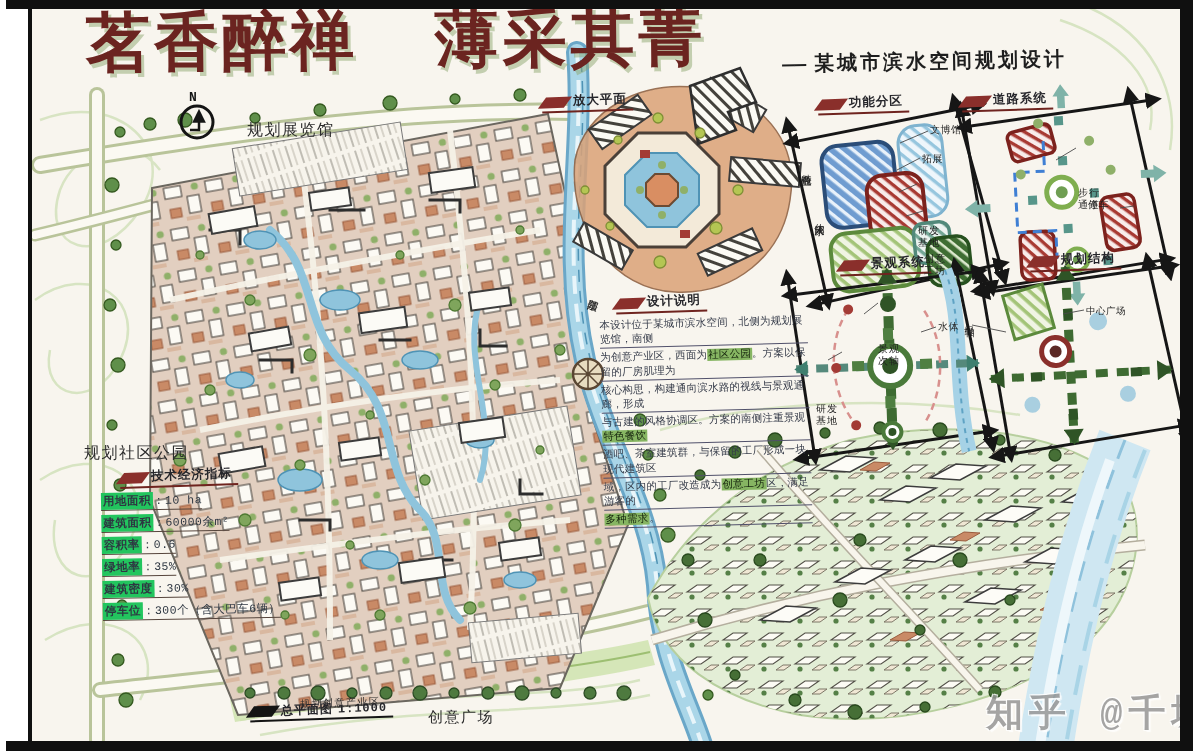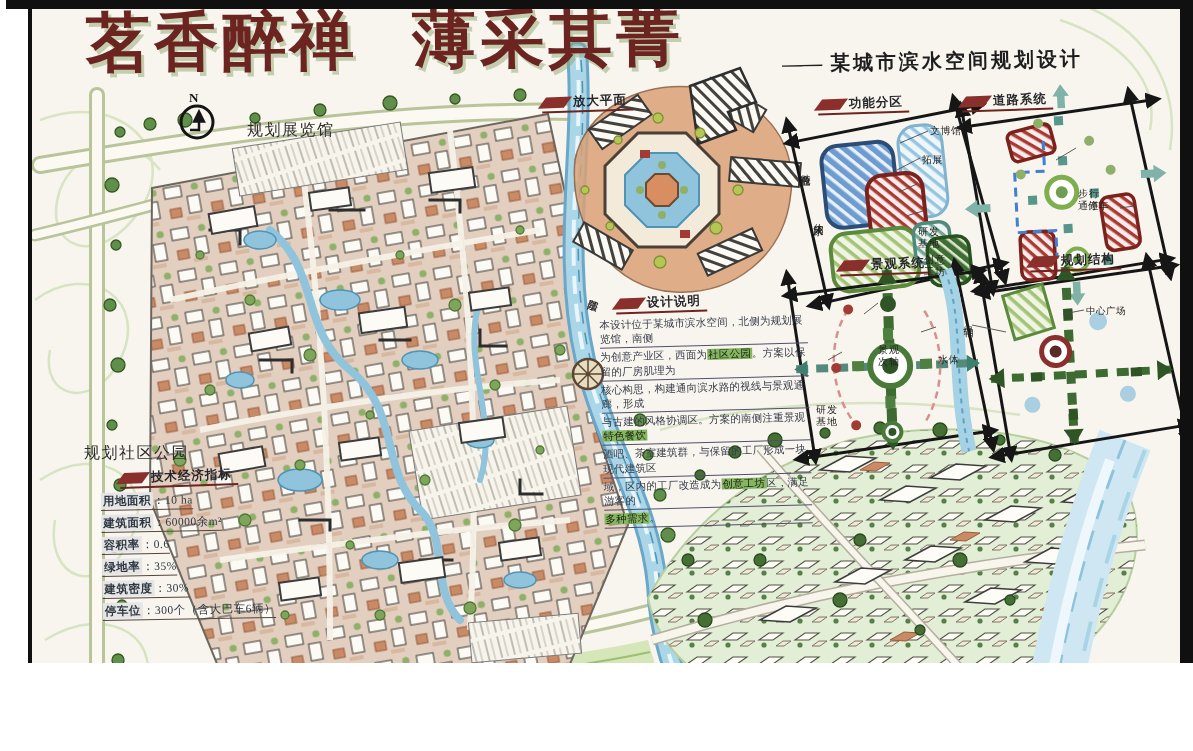--- a/index.html
+++ b/index.html
@@ -1,17 +1,17 @@
 <!DOCTYPE html>
 <html><head>
 <meta charset="utf-8">
 <style>
   html,body{margin:0;padding:0;background:#ffffff;}
-  .page{position:relative;width:1193px;height:663px;background:#ffffff;overflow:hidden;
-        font-family:Liberation Serif, serif;}
+  .page{position:relative;width:1193px;height:751px;background:#ffffff;overflow:hidden;
+        font-family:Liberation Mono, monospace;}
   .sheet-bg{position:absolute;left:32px;top:9px;width:1148px;height:732px;background:#f8f5ee;}
   .bar{position:absolute;background:#101010;}
   .bar-top{left:6px;top:0;width:1187px;height:9px;}
   .bar-bottom{left:6px;top:741px;width:1187px;height:10px;}
   .bar-right{left:1180px;top:0;width:13px;height:751px;}
   .bar-left{left:28px;top:7px;width:4px;height:736px;}
   svg.art{position:absolute;left:0;top:0;}
 
   .cal-title{position:absolute;left:86px;top:-4px;width:720px;font-size:64px;font-weight:bold;
     color:#6b2420;letter-spacing:4px;word-spacing:34px;white-space:nowrap;
@@ -33,21 +33,21 @@
   .anno.w2{width:24px;letter-spacing:1px;margin-top:48px;}
 
   .notes{position:absolute;left:602px;top:316px;width:208px;transform:rotate(-1.5deg);}
   .note-line{font-size:10.5px;color:#353b49;border-bottom:1px solid #50506a;
     padding-bottom:1px;margin-bottom:2px;line-height:1.35;letter-spacing:.2px;}
   .note-line mark{background:#86b562;color:#15230d;padding:0 1px;}
 
   .indicators{position:absolute;left:102px;top:492px;width:220px;transform:rotate(-1deg);}
   .ind-row{font-size:11.5px;color:#2e3742;border-bottom:1.5px solid #56453c;
     margin-bottom:5px;padding-bottom:1px;width:max-content;max-width:218px;letter-spacing:.5px;}
-  .ind-name{background:#e5e5e5;padding:2px 2px;font-weight:bold;}
+  .ind-name{background:#22c55e;padding:2px 2px;font-weight:bold;}
 
   .sheet-label{left:250px;top:704px;}
   .sheet-label .tx{font-size:12px;}
   .north-n{position:absolute;left:189px;top:90px;font-size:13px;font-weight:bold;color:#141414;}
   .watermark{position:absolute;left:986px;top:688px;font-size:37px;font-weight:bold;color:#979797;
     letter-spacing:6px;opacity:.85;white-space:nowrap;
     text-shadow:-1px -1px 0 #fff,1px -1px 0 #fff,-1px 1px 0 #fff,2px 2px 1px #ffffff;}
 </style>
 </head>
 <body>
@@ -553,21 +553,21 @@
 
   <span class="anno" style="left:930px;top:125px;">文博馆</span>
   <span class="anno" style="left:922px;top:154px;">拓展</span>
   <span class="anno w2" style="left:918px;top:178px;">研发基地</span>
   <span class="anno w2" style="left:924px;top:206px;">创意工坊</span>
   <span class="anno v" style="left:799px;top:166px;">特色商业</span>
   <span class="anno v" style="left:812px;top:216px;">休闲滨水</span>
   <span class="anno w2" style="left:1078px;top:140px;">步行通道</span>
   <span class="anno" style="left:1088px;top:200px;">停车</span>
   <span class="anno w2" style="left:878px;top:296px;">景观次轴</span>
-  <span class="anno" style="left:938px;top:322px;margin-top:32px;">水体</span>
+  <span class="anno" style="left:938px;top:322px;">水体</span>
   <span class="anno w2" style="left:816px;top:356px;">研发基地</span>
   <span class="anno" style="left:1086px;top:306px;font-size:9.5px;">中心广场</span>
   <span class="anno v" style="left:962px;top:318px;">绿轴</span>
 
   <div class="watermark">知乎 @千城</div>
 
   <div class="bar bar-top"></div>
   <div class="bar bar-bottom"></div>
   <div class="bar bar-right"></div>
   <div class="bar bar-left"></div>

